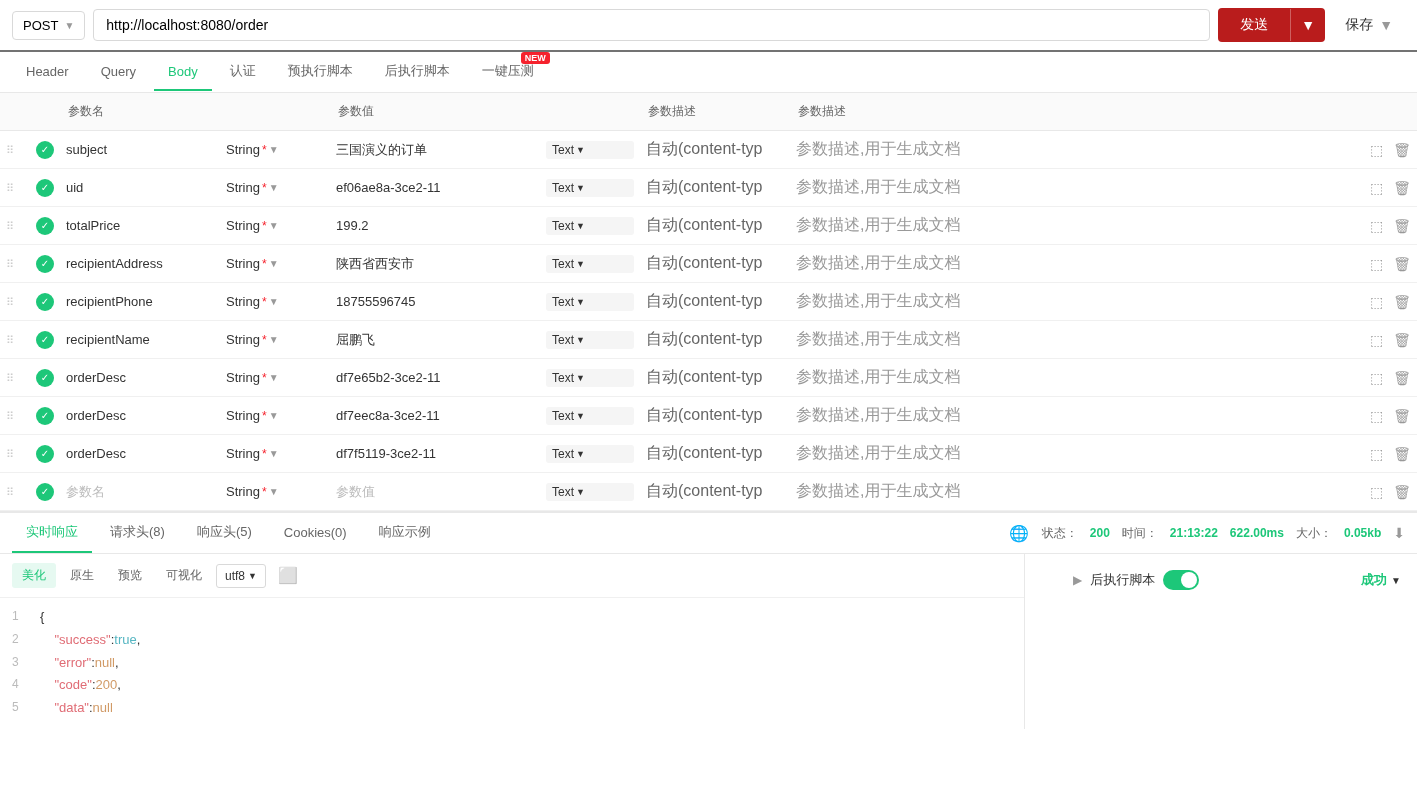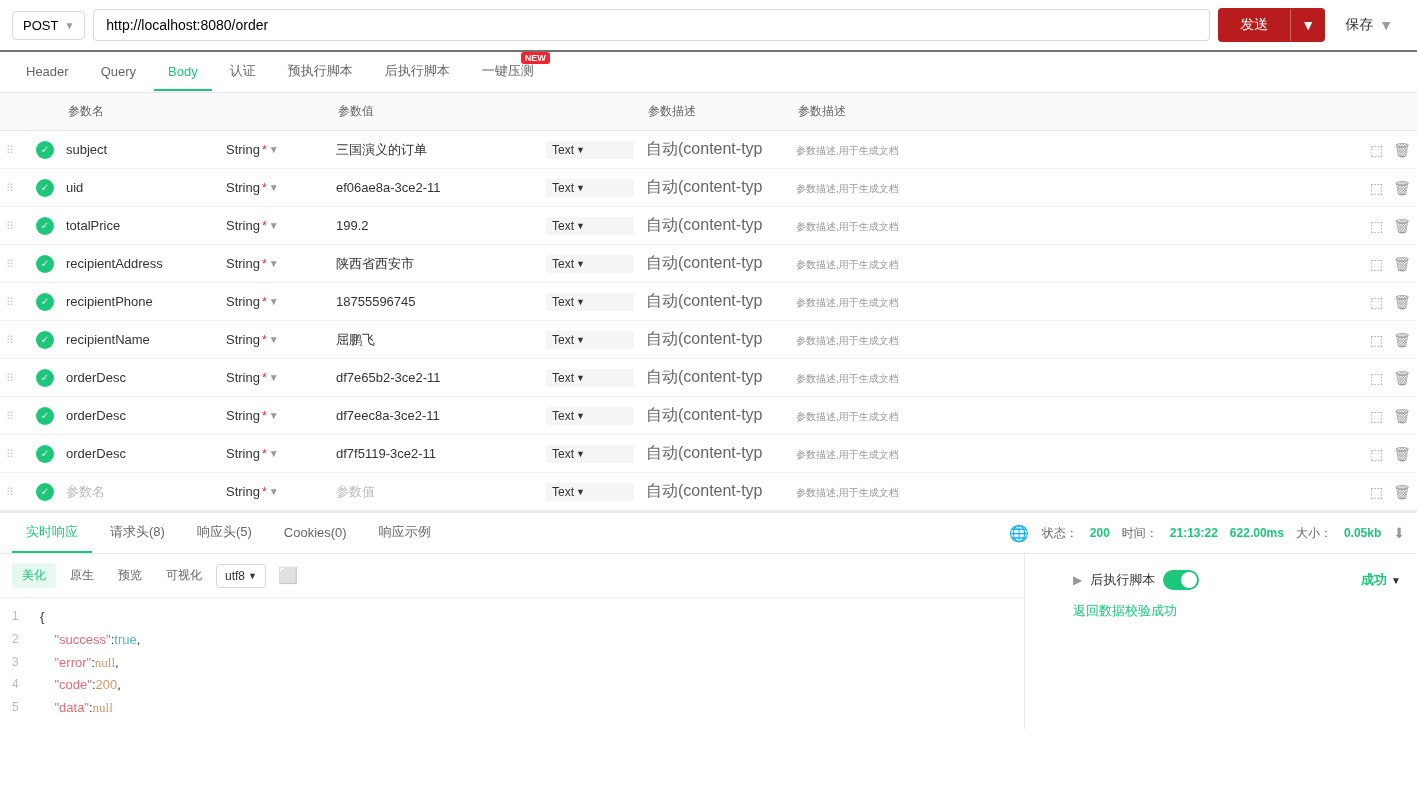--- a/index.html
+++ b/index.html
@@ -161,21 +161,21 @@
     .param-name-placeholder {
       color: #bbb;
       font-size: 13px;
     }
     .content-type {
       color: #666;
       font-size: 16px;
     }
     .param-desc {
       color: #999;
-      font-size: 10px;
+      font-size: 16px;
     }
     .action-icons {
       display: flex;
       gap: 10px;
       align-items: center;
       justify-content: flex-end;
     }
     .action-icon {
       color: #999;
       cursor: pointer;
@@ -281,21 +281,21 @@
     }
     .line-num {
       color: #bbb;
       min-width: 28px;
       font-size: 12px;
       user-select: none;
     }
     .code-brace { color: #333; }
     .code-key { color: #e06c75; }
     .code-number { color: #d19a66; }
-    .code-null { color: #d19a66; font-family: Liberation Serif, serif; }
+    .code-null { color: #d19a66; }
     .code-bool { color: #56b6c2; }
 
     
     .validation-row {
       display: flex;
       align-items: center;
       justify-content: space-between;
     }
     .toggle-switch {
       width: 36px;
@@ -827,16 +827,15 @@
         <div style="display:flex;align-items:center;gap:8px;">
           <span class="expand-arrow">▶</span>
           <span>后执行脚本</span>
           <div class="toggle-switch"></div>
         </div>
         <div class="success-dropdown">
           <span class="success-text">成功</span>
           <span style="font-size:10px;">▼</span>
         </div>
       </div>
-      <div class="validation-result">返回数据校验成功</div>
     </div>
   </div>
 </div>
 
 </body></html>

